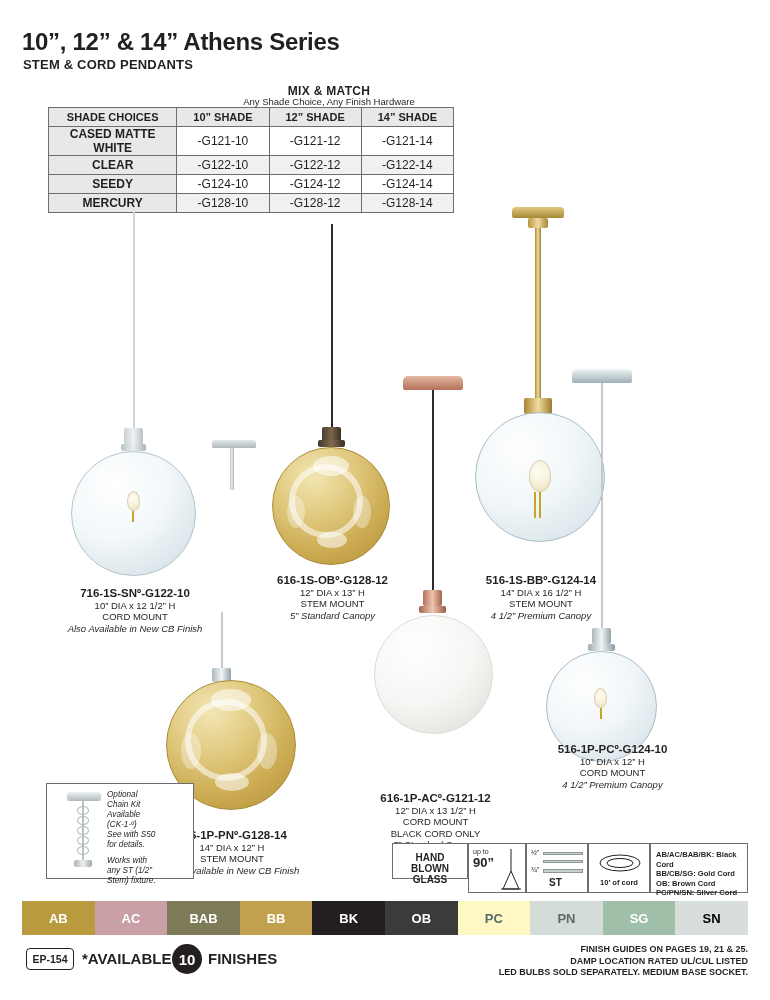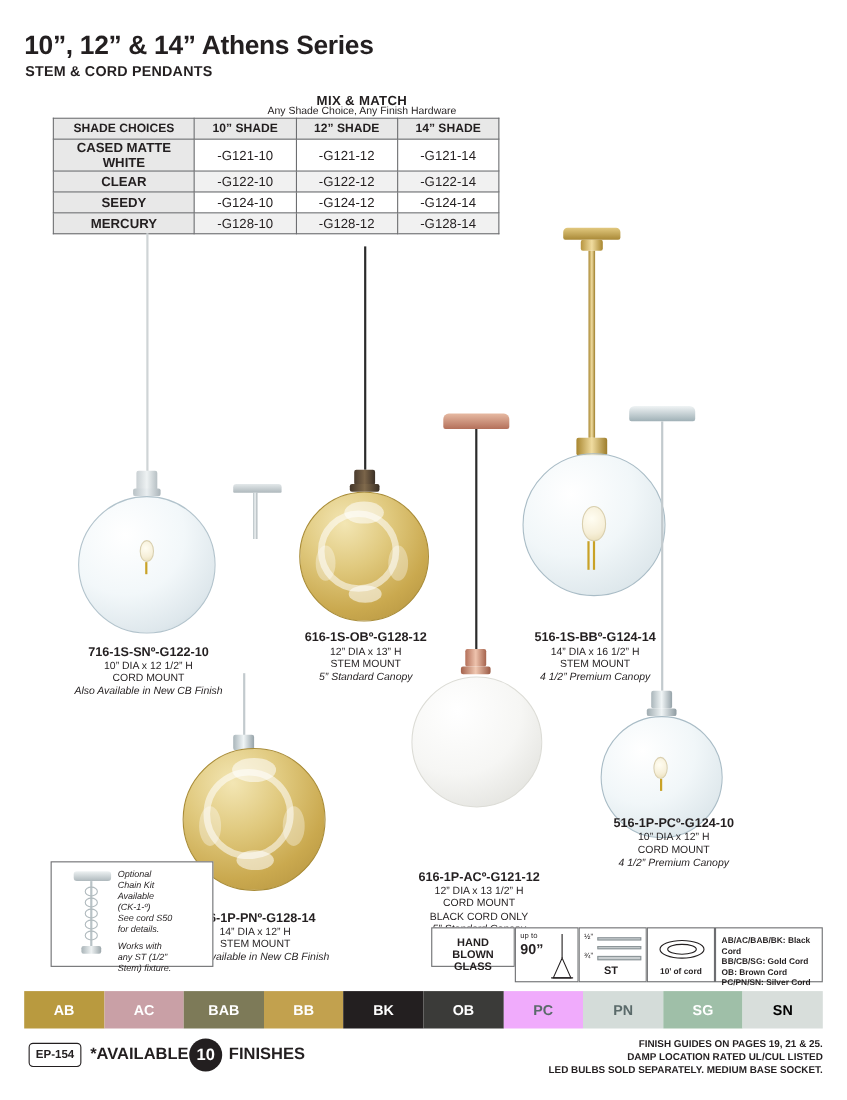--- a/index.html
+++ b/index.html
@@ -312,21 +312,21 @@
     <div style="position:absolute; left:30px; top:32px; width:12px; height:9px; border:1.4px solid #b0babe; border-radius:50%;"></div>
     <div style="position:absolute; left:30px; top:42px; width:12px; height:9px; border:1.4px solid #b0babe; border-radius:50%;"></div>
     <div style="position:absolute; left:30px; top:52px; width:12px; height:9px; border:1.4px solid #b0babe; border-radius:50%;"></div>
     <div style="position:absolute; left:30px; top:62px; width:12px; height:9px; border:1.4px solid #b0babe; border-radius:50%;"></div>
     <div style="position:absolute; left:27px; top:76px; width:18px; height:7px; background:linear-gradient(90deg,#a9b4b8,#eef2f3,#9ca7ab); border-radius:2px;"></div>
     <div class="txt">
       <div>Optional</div>
       <div>Chain Kit</div>
       <div>Available</div>
       <div>(CK-1-º)</div>
-      <div>See cord S50</div>
+      <div>See with S50</div>
       <div>for details.</div>
       <div style="height:6px;"></div>
       <div>Works with</div>
       <div>any ST (1/2”</div>
       <div>Stem) fixture.</div>
     </div>
   </div>
 
   <div class="featbox" style="left:392px; top:843px; width:76px; height:36px;">
     <div class="feat-label" style="padding-top:8px;">
@@ -372,21 +372,21 @@
     </div>
   </div>
 
   <div class="swatches">
     <div class="sw" style="background:#b99a3f; color:#ffffff;">AB</div>
     <div class="sw" style="background:#c9a0a6; color:#ffffff;">AC</div>
     <div class="sw" style="background:#7d7a58; color:#ffffff;">BAB</div>
     <div class="sw" style="background:#c2a14e; color:#ffffff;">BB</div>
     <div class="sw" style="background:#231f20; color:#ffffff;">BK</div>
     <div class="sw" style="background:#3b3b39; color:#ffffff;">OB</div>
-    <div class="sw" style="background:#f0abfc; color:#5a6a6a;">PC</div>
+    <div class="sw" style="background:#fef9c3; color:#5a6a6a;">PC</div>
     <div class="sw" style="background:#d4dcd9; color:#5a6a6a;">PN</div>
     <div class="sw" style="background:#9fbfa8; color:#ffffff;">SG</div>
     <div class="sw" style="background:#d8dedb; color:#000000;">SN</div>
   </div>
 
   <div class="ep">EP-154</div>
   <div class="avail">*AVAILABLE IN</div>
   <div class="ten">10</div>
   <div style="position:absolute; left:208px; top:950px; font-size:15px; font-weight:bold;">FINISHES</div>
   <div class="footer-right">

